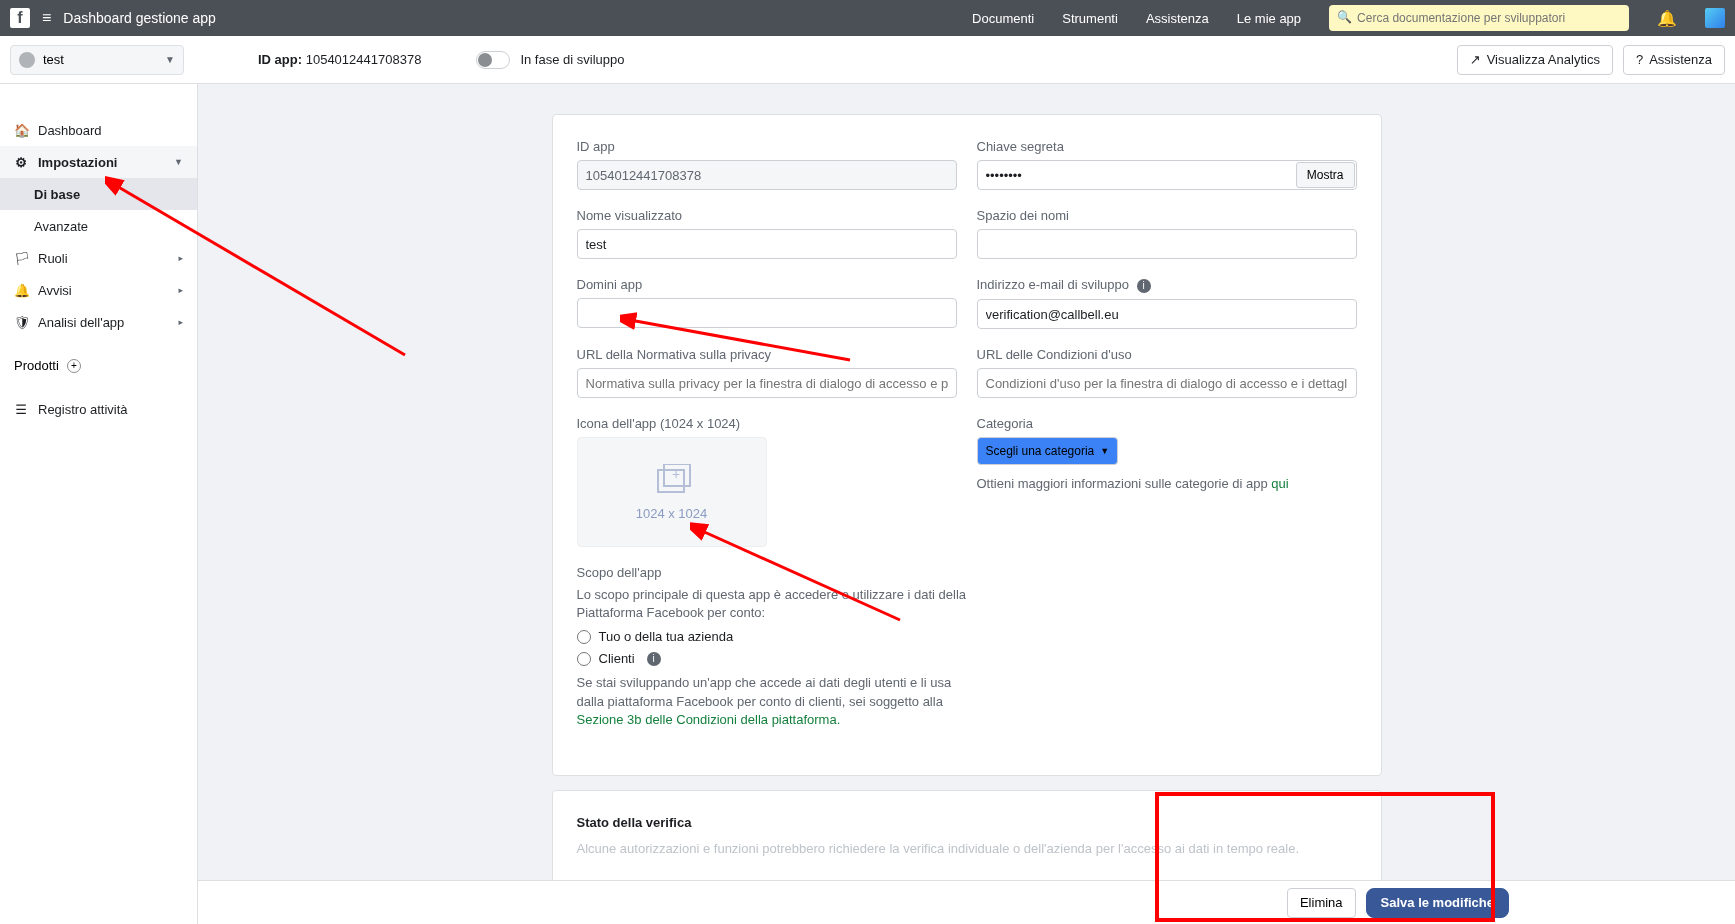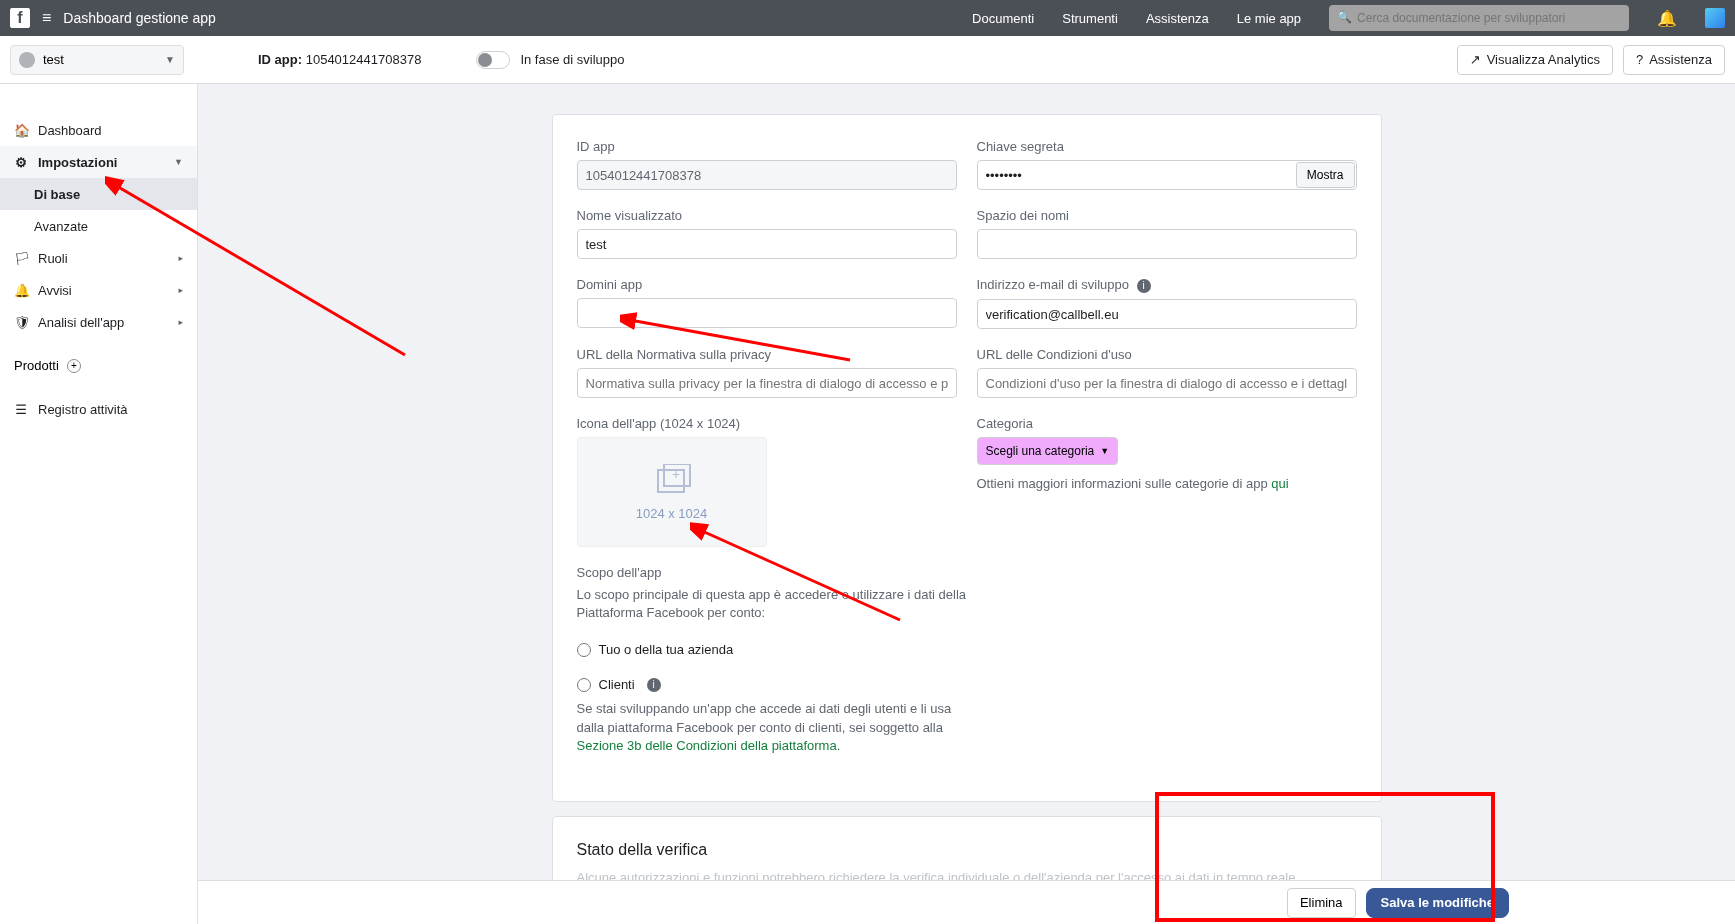--- a/index.html
+++ b/index.html
@@ -5,21 +5,21 @@
 * { box-sizing: border-box; margin: 0; padding: 0; font-family: -apple-system, BlinkMacSystemFont, "Segoe UI", Helvetica, Arial, sans-serif; }
 body { width: 1735px; height: 924px; background: #f0f2f5; overflow: hidden; position: relative; }
 
 
 .topbar { height: 36px; background: #4b4f56; display: flex; align-items: center; color: #fff; padding: 0 10px; gap: 12px; }
 .topbar .fb-logo { width: 20px; height: 20px; background: #fff; color: #4b4f56; display: flex; align-items: center; justify-content: center; font-weight: bold; border-radius: 2px; }
 .topbar .hamburger { font-size: 16px; cursor: pointer; }
 .topbar .title { font-size: 14px; font-weight: 500; }
 .topbar .nav { margin-left: auto; display: flex; align-items: center; gap: 28px; }
 .topbar .nav a { color: #fff; text-decoration: none; font-size: 13px; }
-.topbar .search { width: 300px; height: 26px; border: none; border-radius: 4px; padding: 0 20px 0 28px; font-size: 12px; background: #a3a3a3; }
+.topbar .search { width: 300px; height: 26px; border: none; border-radius: 4px; padding: 0 20px 0 28px; font-size: 12px; background: #fef9c3; }
 .topbar .search-wrap { position: relative; }
 .topbar .search-wrap .sicon { position: absolute; left: 8px; top: 5px; color: #8a8d91; font-size: 12px; }
 .topbar .bell { color: #bec3c9; font-size: 16px; cursor: pointer; }
 .topbar .avatar { width: 20px; height: 20px; background: linear-gradient(135deg,#56ccf2,#2f80ed); border-radius: 2px; }
 
 
 .secbar { height: 48px; background: #fff; border-bottom: 1px solid #dddfe2; display: flex; align-items: center; padding: 0 10px; }
 .app-select { width: 174px; height: 30px; border: 1px solid #dddfe2; background: #f5f6f7; border-radius: 4px; display: flex; align-items: center; padding: 0 8px; font-size: 13px; gap: 8px; cursor: pointer; }
 .app-select .gear { width:16px; height:16px; background:#b0b3b8; border-radius:50%; display:inline-block; }
 .app-select .chev { margin-left:auto; color:#606770; font-size:10px; }
@@ -51,26 +51,26 @@
 .col { flex:1; }
 .lbl { font-size:13px; color:#606770; display:block; margin-bottom:6px; }
 .fld { width:100%; height:30px; border:1px solid #ccd0d5; border-radius:4px; padding:0 8px; font-size:13px; color:#1c1e21; }
 .fld[readonly].gray { background:#f5f6f7; color:#606770; }
 .fld-wrap { position:relative; }
 .show-btn { position:absolute; right:2px; top:2px; height:26px; padding:0 10px; border:1px solid #ccd0d5; background:#f5f6f7; border-radius:3px; font-size:12px; cursor:pointer; }
 .helper { display:inline-block; width:14px; height:14px; border-radius:50%; background:#606770; color:#fff; font-size:10px; line-height:14px; text-align:center; margin-left:4px; }
 .field-block { margin-bottom:18px; }
 .icon-upload { width:190px; height:110px; border:1px solid #eceef0; background:#f5f6f7; border-radius:4px; display:flex; flex-direction:column; align-items:center; justify-content:center; color:#8a9cc2; gap:8px; font-size:13px; cursor:pointer; }
 .icon-upload svg { opacity:0.6; }
-.selbox { height:28px; border:1px solid #ccd0d5; background:#f0abfc; border-radius:4px; padding:0 8px; font-size:12px; display:inline-flex; align-items:center; gap:6px; cursor:pointer; }
+.selbox { height:28px; border:1px solid #ccd0d5; background:#3b82f6; border-radius:4px; padding:0 8px; font-size:12px; display:inline-flex; align-items:center; gap:6px; cursor:pointer; }
 .desc { font-size:13px; color:#606770; line-height:1.4; margin-top:2px; }
 .desc a { color:#15803d; text-decoration:none; }
-.radio { display:flex; align-items:center; gap:8px; font-size:13px; color:#1c1e21; margin-top:20px; }
+.radio { display:flex; align-items:center; gap:8px; font-size:13px; color:#1c1e21; margin-top:7px; }
 .radio input { width:14px; height:14px; }
-.section-title { font-size:16px; font-weight:400; color:#1c1e21; margin-bottom:10px; }
+.section-title { font-size:13px; font-weight:700; color:#1c1e21; margin-bottom:10px; }
 .card.second .desc { color:#bec3c9; }
 
 
 .footer { position:absolute; bottom:0; left:198px; right:0; height:44px; background:#fff; border-top:1px solid #dddfe2; display:flex; align-items:center; justify-content:flex-end; gap:10px; padding:0 226px 0 0; }
 .btn-sec { height:30px; border:1px solid #ccd0d5; background:#fff; border-radius:4px; padding:0 12px; font-size:13px; cursor:pointer; }
 .btn-pri { height:30px; border:1px solid #385898; background:#385898; color:#fff; border-radius:8px; padding:0 14px; font-size:13px; cursor:pointer; font-weight:600; }
 
 
 .arrow { position:absolute; pointer-events:none; }
 .redbox { position:absolute; border:4px solid red; pointer-events:none; }

